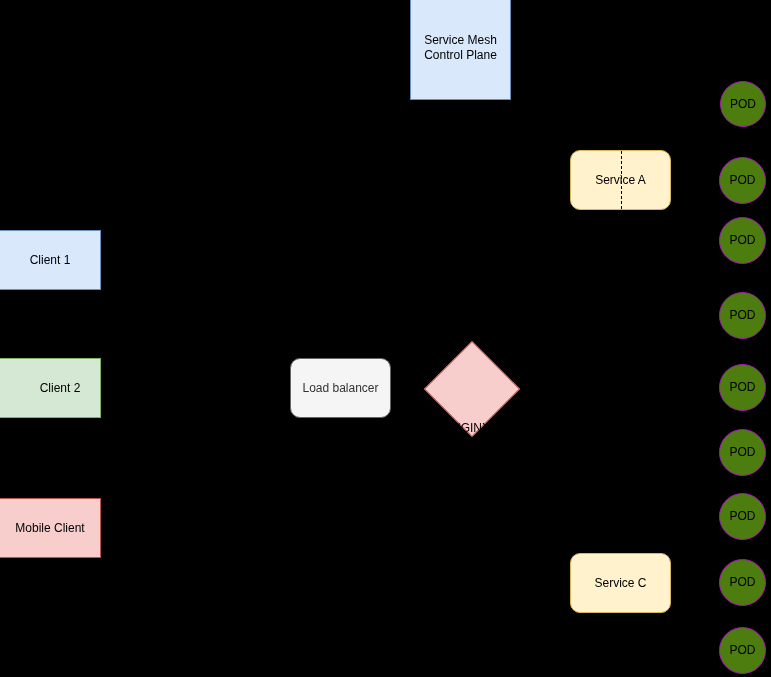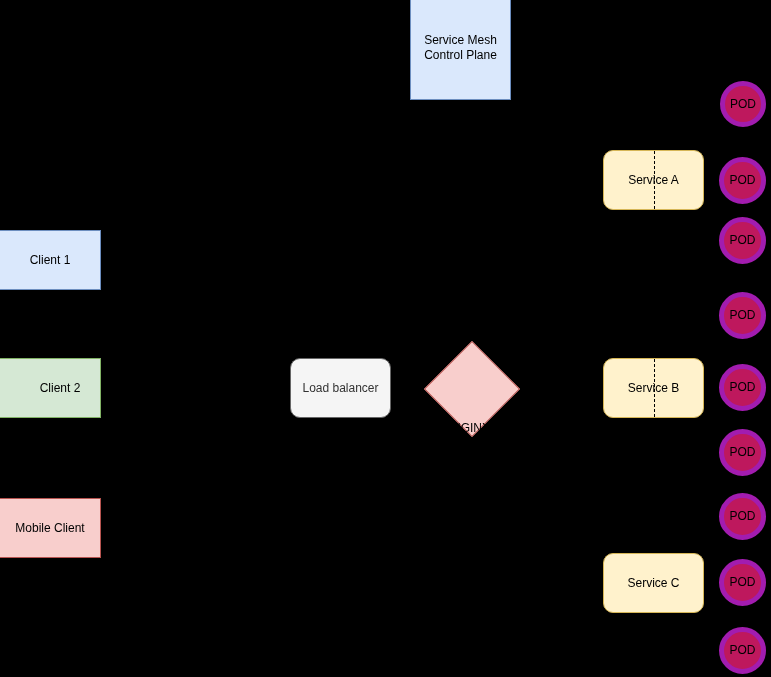--- a/index.html
+++ b/index.html
@@ -46,37 +46,36 @@
     border: 1px solid #666666;
     background: #f5f5f5;
     border-radius: 10px;
     color: #333333;
   }
   
   .service {
     border: 1px solid #d6b656;
     background: #fff2cc;
     border-radius: 10px;
-    margin-left: 33px;
   }
   .service .divider {
     position: absolute;
     top: 0;
     bottom: 0;
     width: 0;
     border-left: 1px dashed #000000;
   }
   .service .svc-label {
     position: relative;
     z-index: 1;
   }
   
   .pod {
-    border: 5px solid #a21caf;
-    background: #be185d;
+    border: 1px solid #a21caf;
+    background: #4d7c0f;
     border-radius: 50%;
   }
   
   .diamond-wrap {
     position: absolute;
     display: flex;
     align-items: flex-end;
     justify-content: center;
   }
   .diamond-shape {
@@ -152,24 +151,20 @@
   <div class="diamond-wrap" style="left:424px; top:341px; width:94px; height:94px;">
     <div class="diamond-shape"></div>
     <div class="diamond-label">NGINX</div>
   </div>
 
   <div class="node service" style="left:570px; top:150px; width:101px; height:60px;">
     <span class="divider" style="left:50px;"></span>
     <span class="svc-label">Service A</span>
   </div>
 
-  <div class="node service" style="left:570px; top:358px; width:101px; height:60px;">
-    <span class="divider" style="left:50px;"></span>
-    <span class="svc-label">Service B</span>
-  </div>
 
   <div class="node service" style="left:570px; top:553px; width:101px; height:60px;">
     <span class="svc-label">Service C</span>
   </div>
 
   <div class="node pod" style="left:720px; top:81px; width:46px; height:46px;">
     <span>POD</span>
   </div>
   <div class="node pod" style="left:719px; top:157px; width:47px; height:47px;">
     <span>POD</span>

